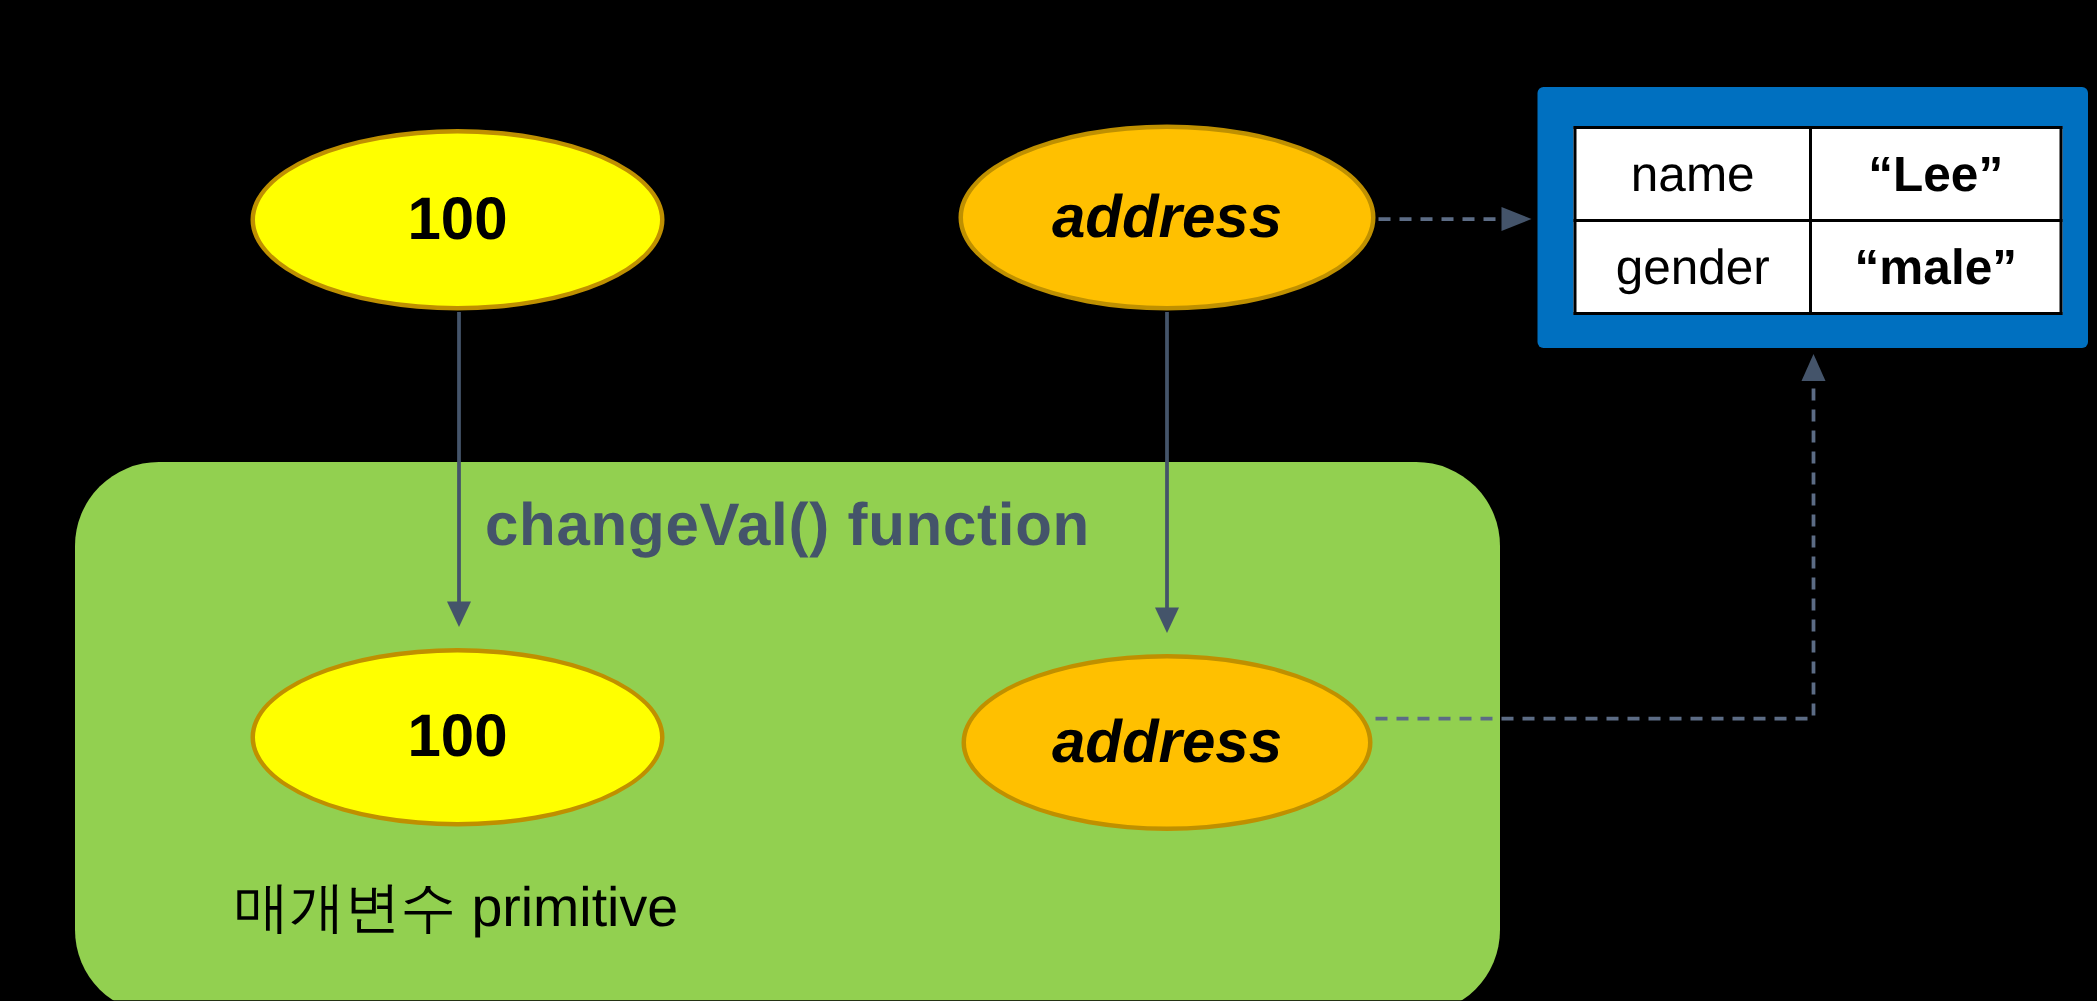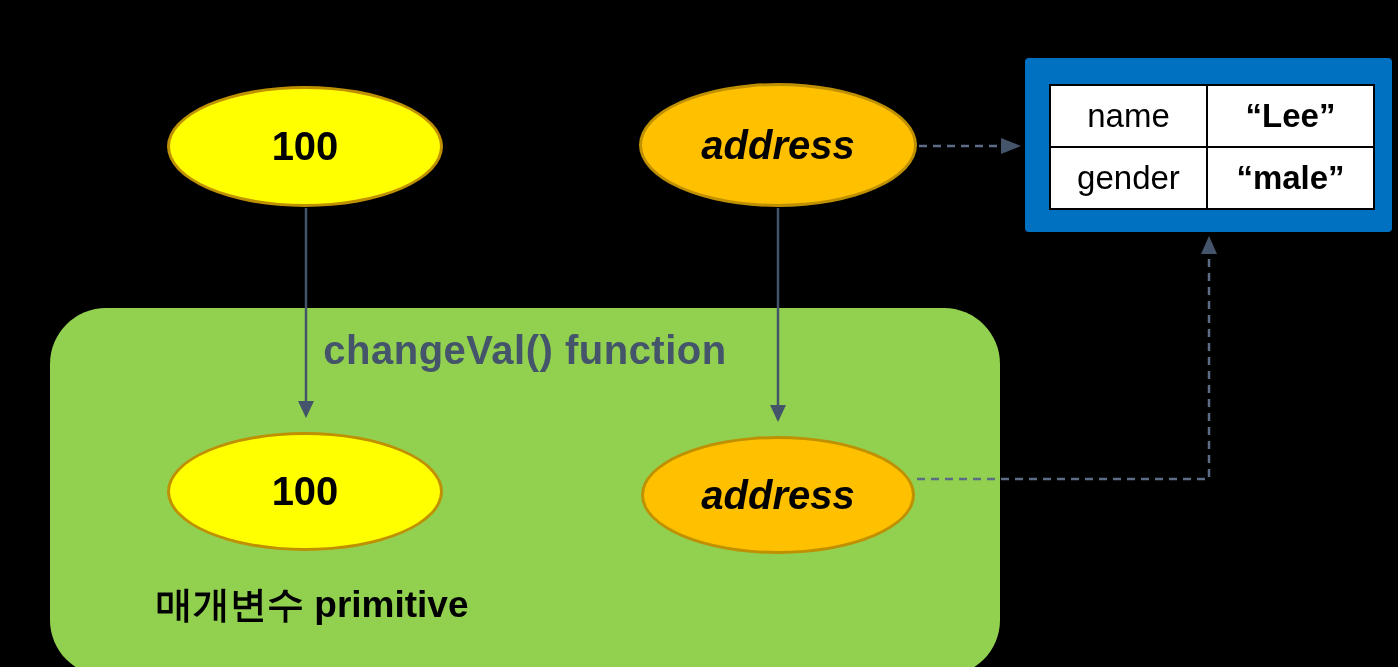--- a/index.html
+++ b/index.html
@@ -83,21 +83,21 @@
     letter-spacing: 0.5px;
   }
   .fn-primitive { left: 117px; top: 124px; width: 276px; height: 119px; }
   .fn-obj       { left: 591px; top: 128px; width: 274px; height: 118px; }
 
   .param-label {
     position: absolute;
     top: 272px;
     color: #000;
     font-size: 37px;
-    font-weight: 700;
+    font-weight: 400;
     white-space: nowrap;
   }
   .label-primitive { left: 106px; }
   .label-obj       { left: 557px; }
 
   .connectors {
     position: absolute;
     left: 0; top: 0;
     pointer-events: none;
   }

